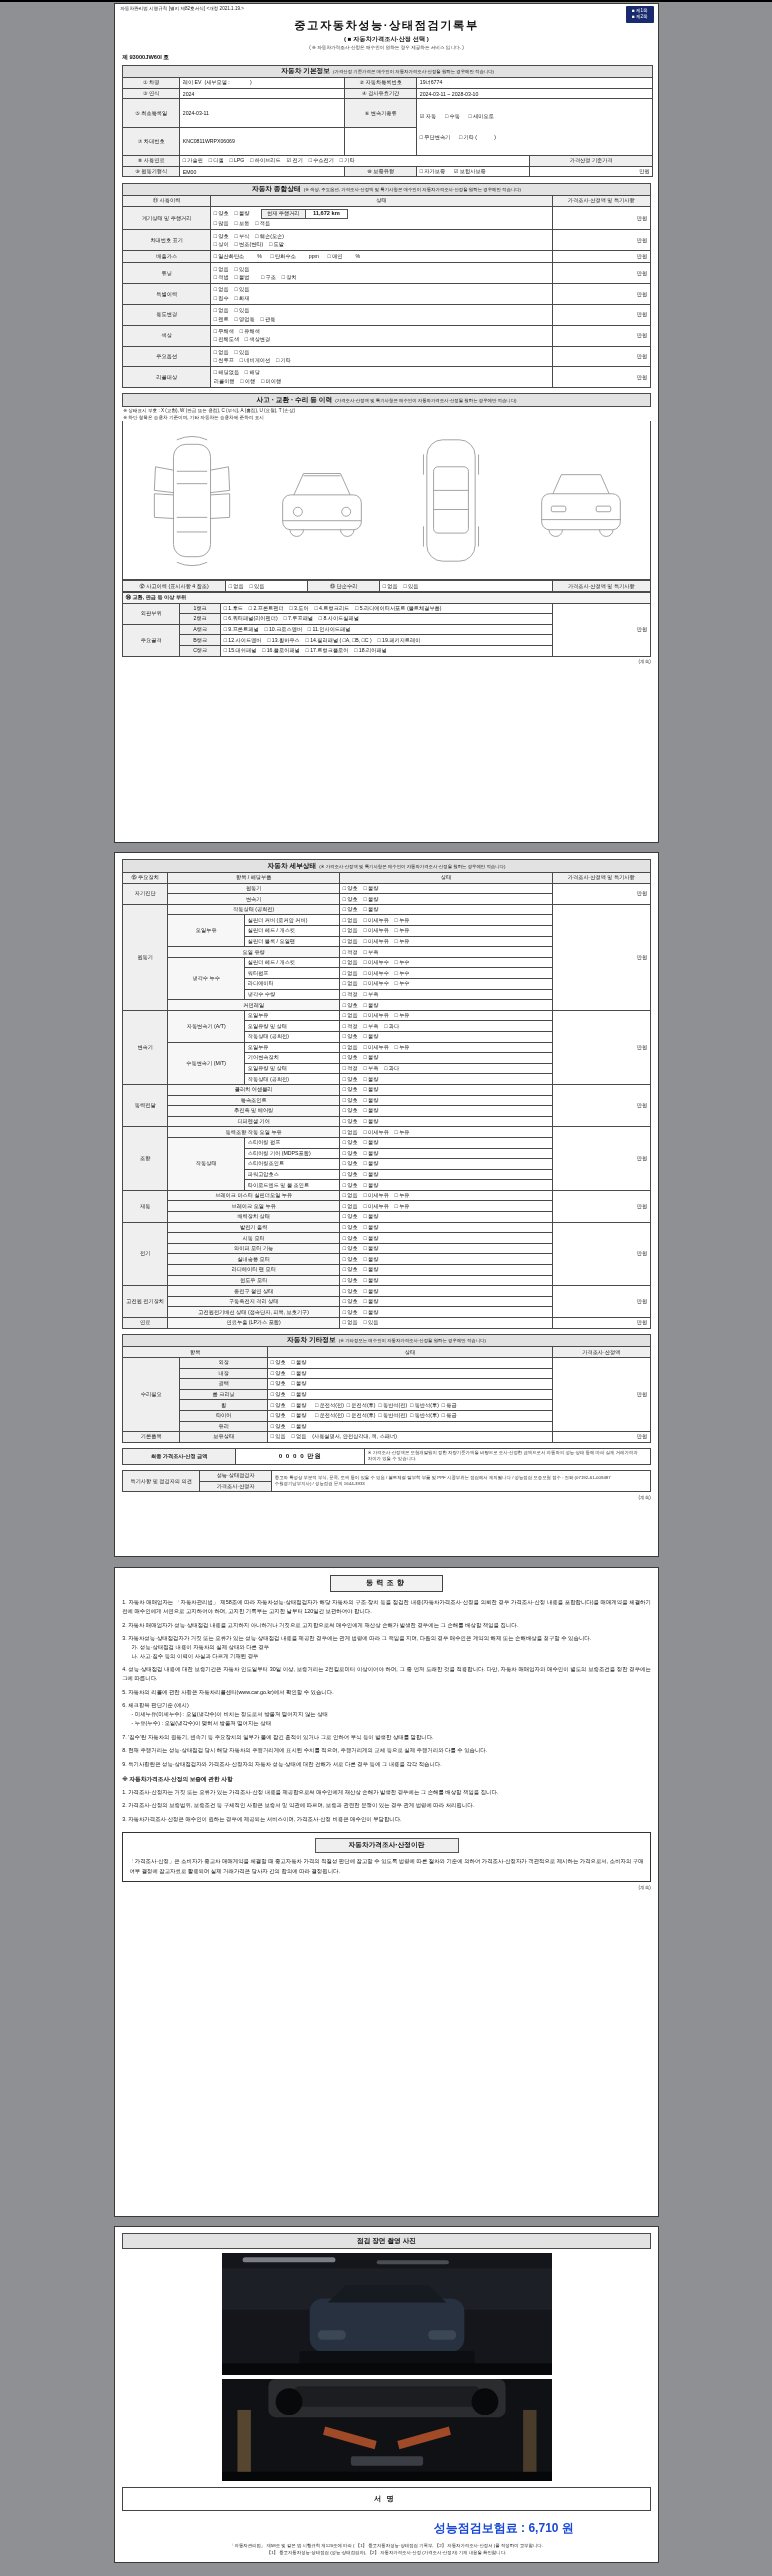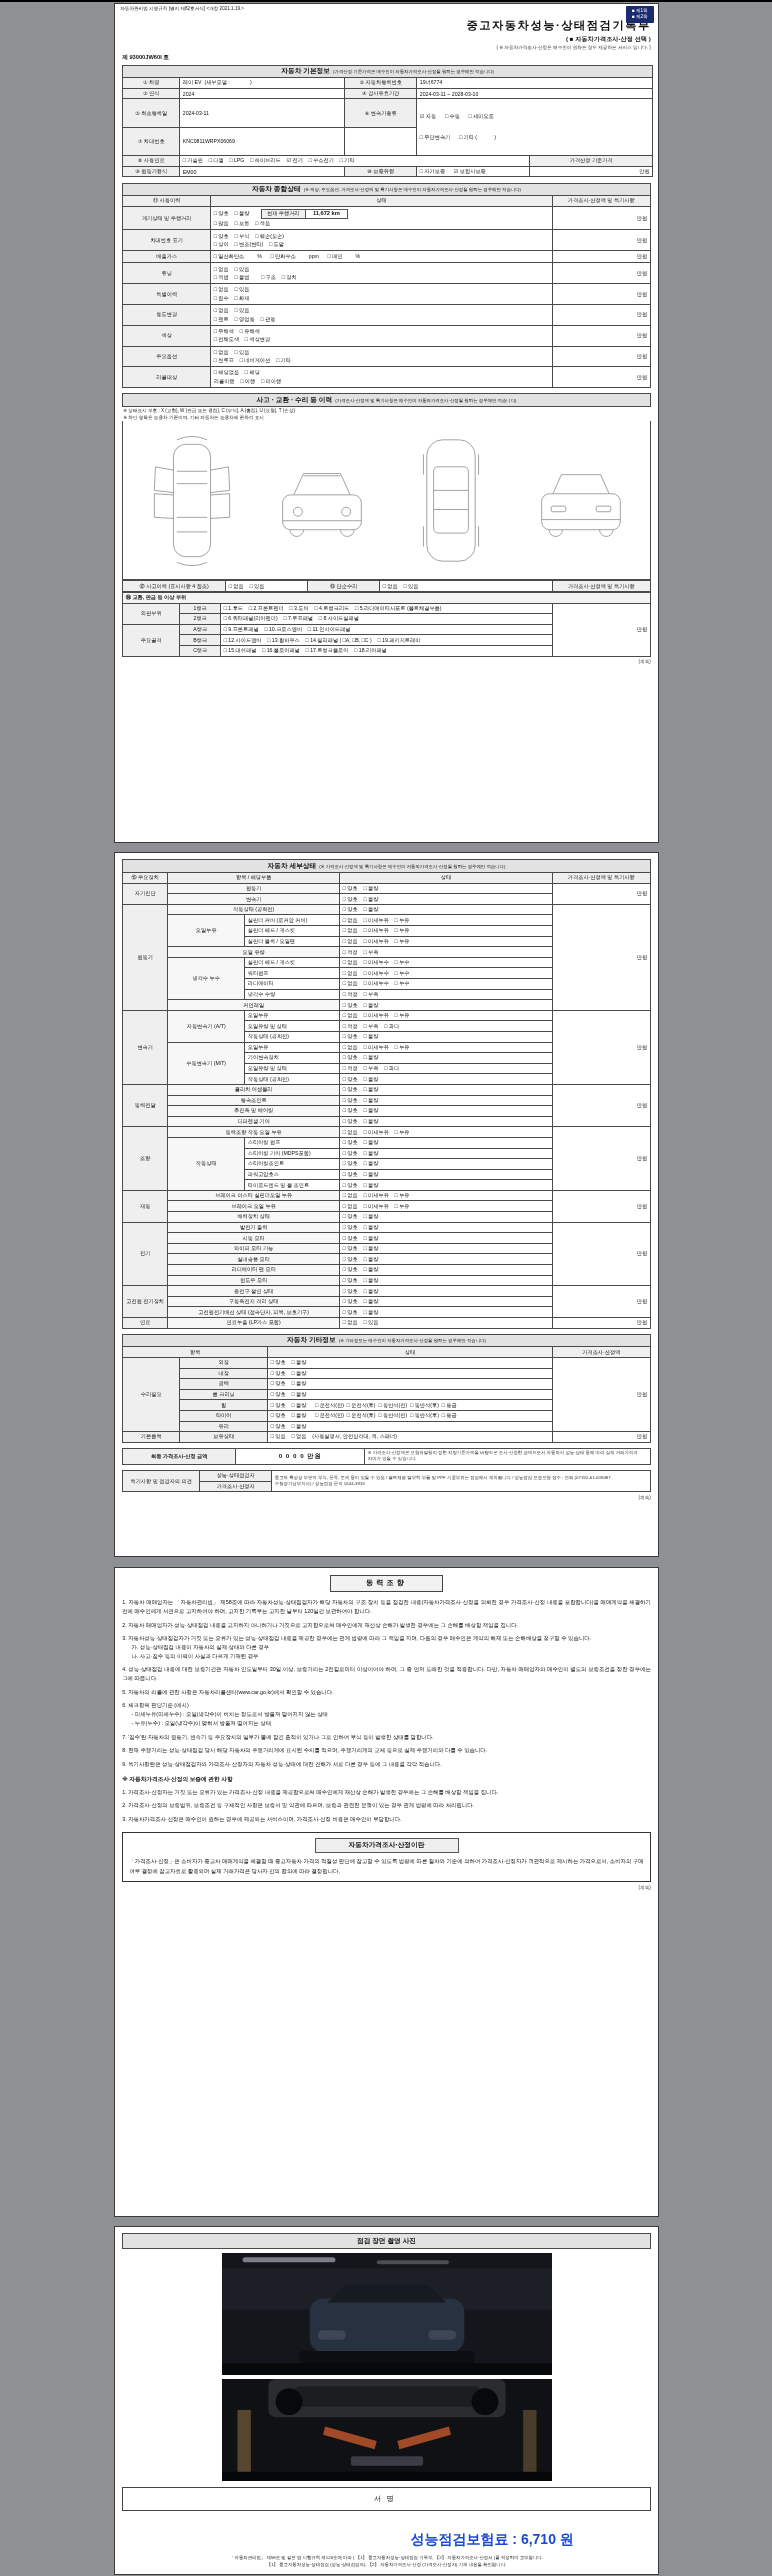--- a/index.html
+++ b/index.html
@@ -3,21 +3,21 @@
 <meta charset="utf-8">
 <style>
 *{box-sizing:border-box;margin:0;padding:0}
 html,body{width:773px}
 body{height:2576px;overflow:hidden;background:#8f9093;font-family:"Liberation Sans","DejaVu Sans",sans-serif;color:#111}
 .canvas{width:773px;height:2576px;border-top:2.1px solid #000;position:relative}
 .wrap{width:545px;margin:0 auto;padding-top:1px}
 .panel{background:#fff;border:0.5px solid #3a3a3a;padding:6.2px 7.2px;margin-bottom:9.3px;position:relative}
 .form-ref{position:absolute;top:2.1px;left:5.2px;font-size:4.6px;color:#222}
 .badge{position:absolute;top:1.5px;right:4.1px;background:#1a2a6e;color:#fff;font-size:4.6px;line-height:1.5;padding:2.1px 6.2px;border-radius:1px}
-.title-block{text-align:right;margin-top:8.2px}
+.title-block{text-align:center;margin-top:8.2px}
 .main-title{font-size:11.3px;font-weight:bold;letter-spacing:1.5px}
 .sub-title{font-size:6.2px;font-weight:bold;margin-top:1.5px}
 .sub-note{font-size:4.6px;color:#333;margin-top:1px}
 .doc-num{font-size:5.7px;font-weight:bold;margin:4.1px 0 2.6px}
 table{border-collapse:collapse;width:100%;table-layout:fixed}
 td,th{border:0.5px solid #4a4a4a;font-size:5.2px;padding:1.5px 2.6px;vertical-align:middle;word-break:keep-all}
 .lab{background:#efefef;text-align:center}
 .secrow{background:#e2e2e2;text-align:center;font-weight:bold;font-size:6.7px;padding:2.6px}
 .secnote{font-weight:normal;font-size:4.4px;margin-left:3.1px;letter-spacing:0}
 .price{text-align:right;color:#222}
@@ -35,22 +35,22 @@
 .notice-title{border:0.5px solid #444;width:113px;margin:1px auto 6.2px;text-align:center;font-weight:bold;font-size:7.2px;letter-spacing:3.1px;padding:2.6px;background:#f2f2f2}
 .nitem{margin-bottom:4.6px}
 .nline{font-size:5.4px;line-height:1.65;text-align:justify}
 .nline.sub{padding-left:9.3px}
 .nhead{font-size:5.7px;font-weight:bold;margin:7.2px 0 4.1px}
 .nbox{border:0.8px solid #333;margin-top:8.2px;padding:5.2px 6.2px}
 .nbox-title{text-align:center;font-weight:bold;font-size:6.7px;border:0.5px solid #555;background:#efefef;width:144px;margin:0 auto 4.1px;padding:2.1px}
 .nbox-text{font-size:5.4px;line-height:1.7;text-align:justify}
 .photo{width:330px;height:122px;margin:4.1px auto;position:relative;overflow:hidden;background:linear-gradient(180deg,#121419,#1c2026 55%,#0d0f12)}
 .photo svg{position:absolute;inset:0}
-.sign-box{border:0.5px solid #444;height:24px;display:flex;align-items:center;justify-content:center;font-weight:normal;font-size:7.2px;letter-spacing:5.2px;margin-top:5.2px}
-.fee{color:#1a49d8;font-weight:bold;font-size:14px;text-align:right;padding-right:77px;margin-top:20px}
+.sign-box{border:0.5px solid #444;height:24px;display:flex;align-items:center;justify-content:center;font-weight:bold;font-size:7.2px;letter-spacing:5.2px;margin-top:5.2px}
+.fee{color:#1a49d8;font-weight:bold;font-size:12px;text-align:right;padding-right:77px;margin-top:9px}
 .footer-note{font-size:4.4px;text-align:center;color:#222;margin-top:5.2px;line-height:1.6}
 .b{font-weight:bold}
 .final-val{font-weight:bold;font-size:6.2px;text-align:center;letter-spacing:1px}
 .tiny-note{font-size:4.4px;line-height:1.4;color:#333}
 </style>
 </head>
 <body>
 
 <div class="canvas">
 <div class="wrap">

